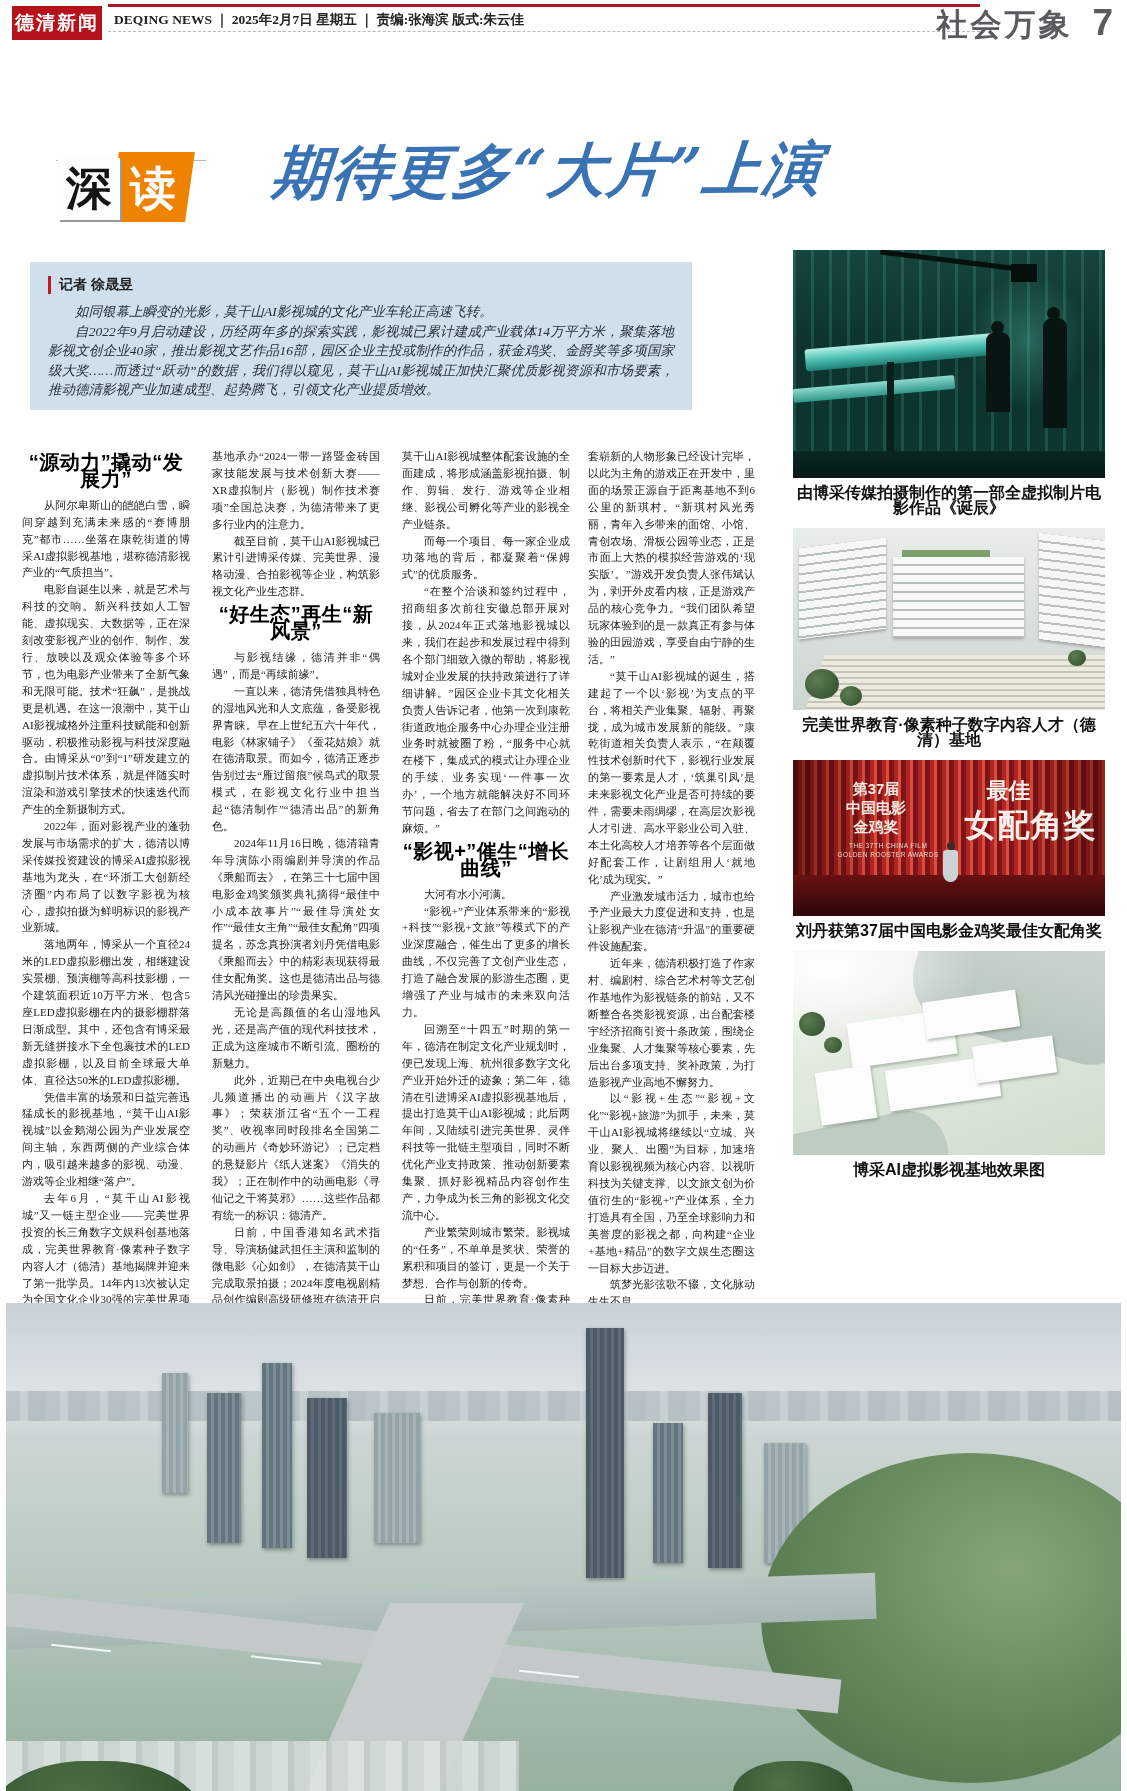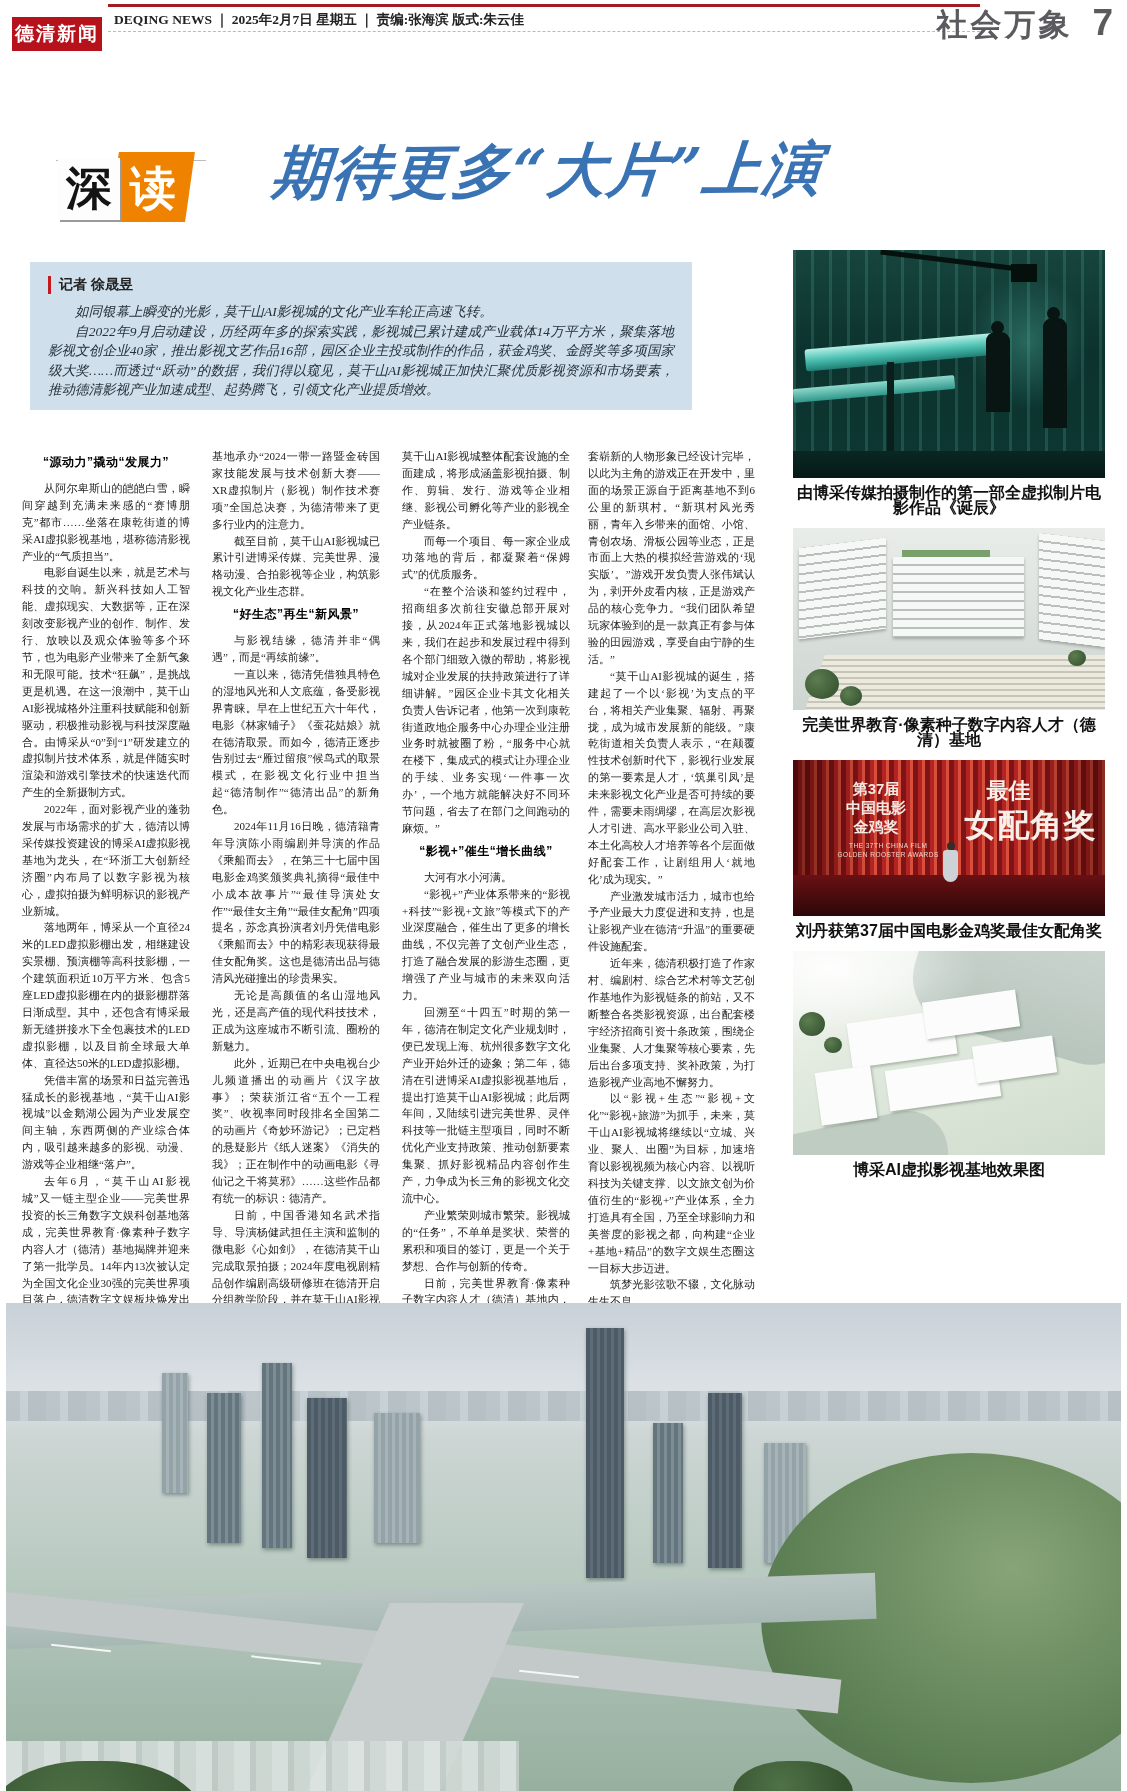--- a/index.html
+++ b/index.html
@@ -1,21 +1,21 @@
 <!DOCTYPE html>
 <html><head>
 <meta charset="utf-8">
 <style>
   html,body{margin:0;padding:0;background:#888;}
   #page{position:relative;width:1127px;height:1791px;background:#ffffff;margin:0 auto;
         font-family:"Liberation Serif",serif;color:#1c1c1c;overflow:hidden;}
   .abs{position:absolute;}
 
   
-  #mast-box{left:12px;top:17px;width:90px;height:34px;background:#b5121b;color:#fff;
+  #mast-box{left:12px;top:6px;width:90px;height:34px;background:#b5121b;color:#fff;
             display:flex;align-items:center;justify-content:center;font-weight:bold;
             font-size:19px;letter-spacing:2px;font-family:"Liberation Serif",serif;}
   #head-rule{left:108px;top:4px;width:872px;height:3px;background:#a11d22;}
   #head-meta{left:114px;top:11px;width:760px;font-family:"Liberation Serif",serif;
              font-size:13.5px;font-weight:bold;color:#222;white-space:nowrap;}
   #head-dash{left:108px;top:31px;width:872px;border-top:1px dashed #b9b9b9;}
   #section-wrap{right:14px;top:2px;display:flex;align-items:baseline;gap:20px;
                 font-family:"Liberation Sans",sans-serif;color:#5b5b5f;font-weight:bold;}
   #section-title{font-size:31px;letter-spacing:3px;}
   #page-number{font-size:37px;}
@@ -43,21 +43,21 @@
           border-left:3px solid #c21a1f;padding-left:8px;margin-bottom:8px;}
   .intro-p{margin:0;font-style:italic;font-size:13.5px;line-height:19.5px;color:#25313b;
            text-align:justify;text-indent:2em;}
 
   
   .col{position:absolute;top:448px;width:168px;height:860px;overflow:hidden;
        font-size:11px;line-height:16.9px;text-align:justify;color:#1c1c1c;}
   #col1{left:22px;} #col2{left:212px;} #col3{left:402px;} #col4{left:588px;width:167px;}
   .col p{margin:0;text-indent:2em;}
   .col p.cont{text-indent:0;}
-  .colhead{font-family:"Liberation Sans",sans-serif;font-size:12px;font-weight:bold;
+  .colhead{font-family:"Liberation Sans",sans-serif;font-size:20px;font-weight:bold;
            color:#000;text-align:center;margin:6px 0 9px;text-indent:0;letter-spacing:.5px;}
 
   
   #sidebar{left:793px;top:250px;width:312px;}
   .fig{position:relative;width:312px;overflow:hidden;}
   .figcap{font-family:"Liberation Sans",sans-serif;font-size:16px;font-weight:bold;
           color:#111;text-align:center;margin:7px 2px 13px;line-height:15px;}
 
   
   #fig1{height:228px;background:linear-gradient(180deg,#16453d 0%,#0c322d 45%,#0e3833 100%);}

